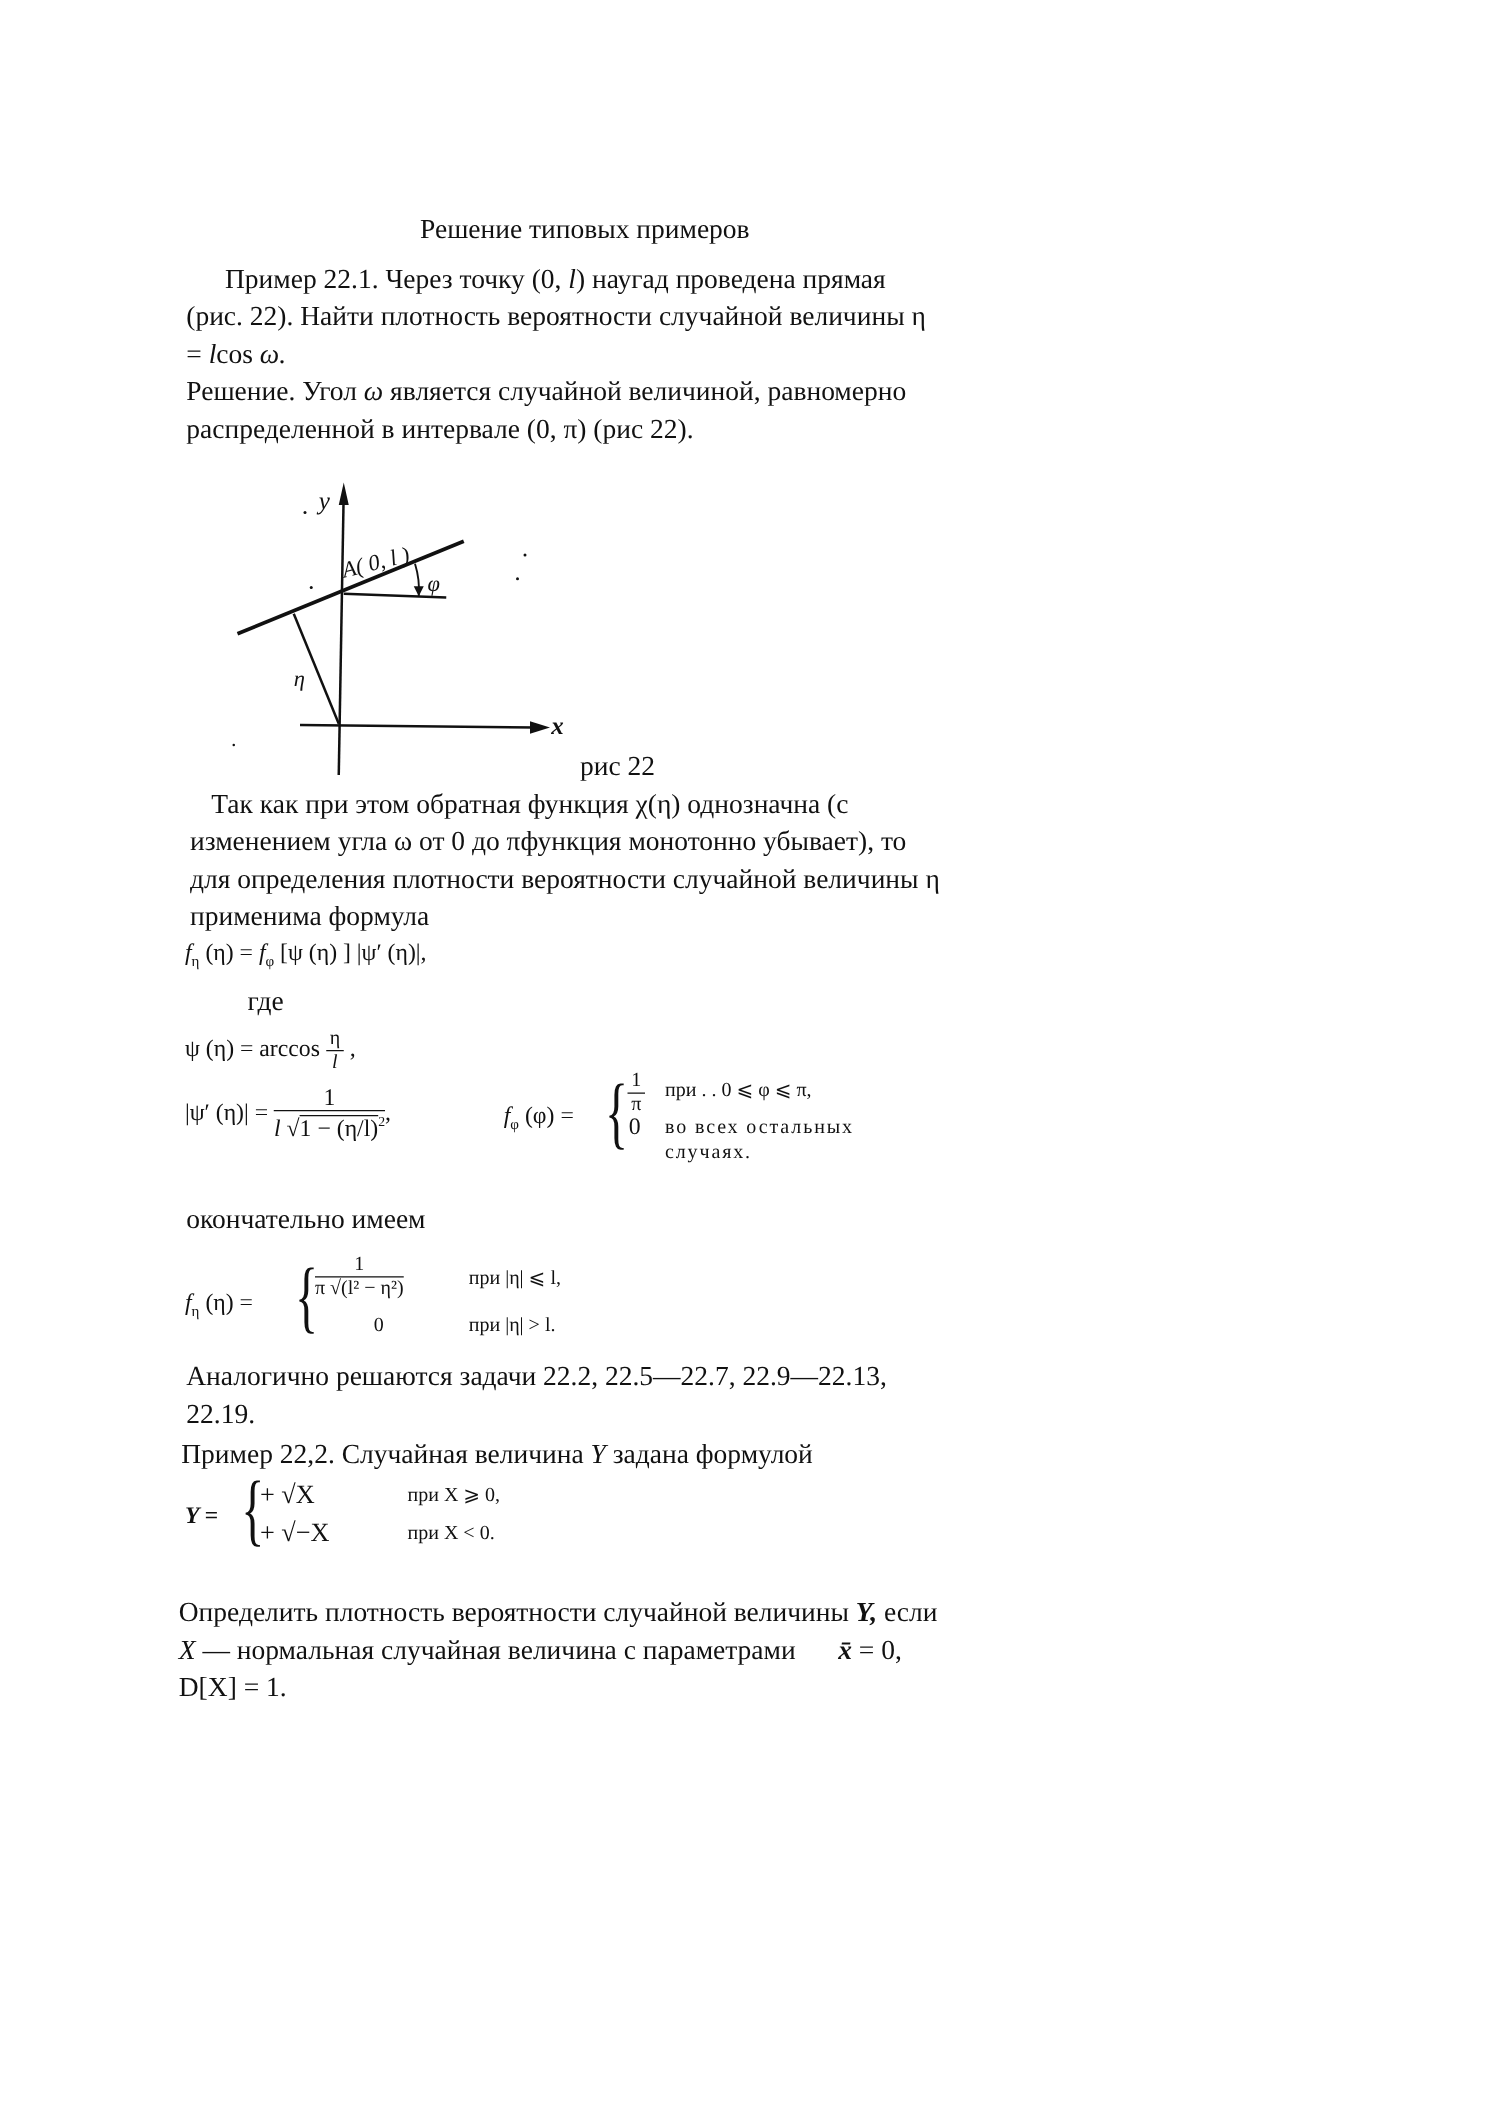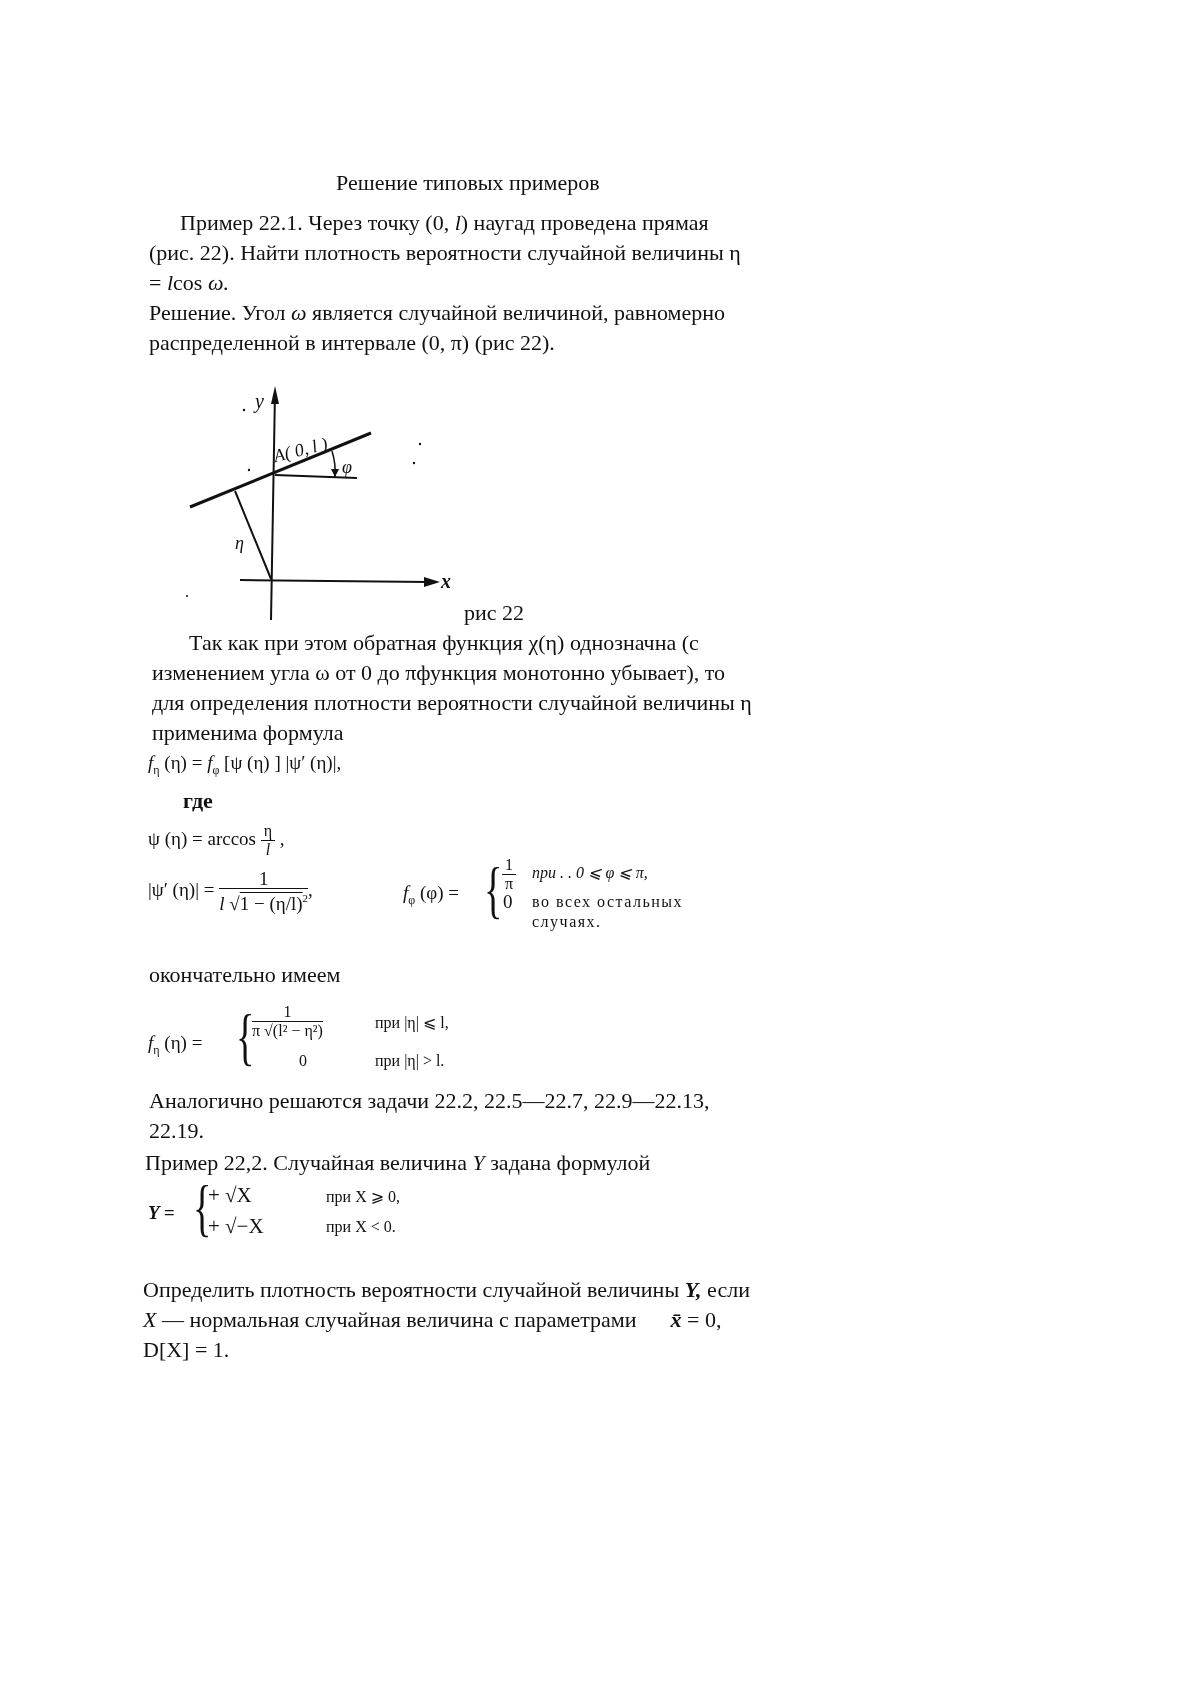--- a/index.html
+++ b/index.html
@@ -53,37 +53,37 @@
   <circle cx="414" cy="463" r="1.2" fill="#111"></circle>
   <circle cx="187" cy="596" r="1" fill="#111"></circle>
 </svg>
 <div class="ln i" style="left:255px; top:388px; font-size:20px;">y</div>
 <div class="ln i" style="left:441px; top:568px; font-size:20px; font-weight:bold;">x</div>
 <div class="ln i" style="left:277px; top:443px; font-size:18px; transform:rotate(-14deg); transform-origin:left bottom;">A( 0, l )</div>
 <div class="ln i" style="left:342px; top:454px; font-size:18px;">φ</div>
 <div class="ln i" style="left:235px; top:530px; font-size:18px;">η</div>
 <div class="ln" style="left:464px; top:600px;">рис  22</div>
 
-<div class="ln" style="left:189px; top:630px;">Так как при этом обратная функция χ(η) однозначна (с</div>
+<div class="ln" style="left:169px; top:630px;">Так как при этом обратная функция χ(η) однозначна (с</div>
 <div class="ln" style="left:152px; top:660px;">изменением угла ω от 0 до πфункция монотонно убывает), то</div>
 <div class="ln" style="left:152px; top:690px;">для определения плотности вероятности случайной величины η</div>
 <div class="ln" style="left:152px; top:720px;text-align:right;">применима формула</div>
 
 <div class="ln math" style="left:148px; top:750px;"><span class="i">f</span><span class="sub">η</span><span> (η) = </span><span class="i">f</span><span class="sub">φ</span><span> [ψ (η) ] |ψ′ (η)|,</span></div>
 
-<div class="ln" style="left:183px; top:788px;font-weight:bold;">где</div>
+<div class="ln" style="left:198px; top:788px;">где</div>
 
 <div class="ln math" style="left:148px; top:822px;"><span>ψ (η) = arccos </span><span class="frac small"><span class="num">η</span><span class="i">l</span></span><span> ,</span></div>
 
 <div class="ln math" style="left:148px; top:870px;"><span>|ψ′ (η)| = </span><span class="frac"><span class="num" style="padding:0 30px;">1</span><span><span class="i">l</span> √<span class="ovl">1 − (η/l)</span><span class="sup">2</span></span></span><span>,</span></div>
 
 <div class="ln math" style="left:403px; top:880px;"><span class="i">f</span><span class="sub">φ</span><span> (φ) = </span></div>
 <div class="brace" style="left:484px; top:858px;">{</div>
 <div class="ln math" style="left:502px; top:856px;"><span class="frac small"><span class="num">1</span><span>π</span></span></div>
-<div class="ln small" style="left:532px; top:860px;font-style:italic;">при . . 0 ⩽ φ ⩽ π,</div>
+<div class="ln small" style="left:532px; top:860px;">при . . 0 ⩽ φ ⩽ π,</div>
 <div class="ln math" style="left:503px; top:889px;">0</div>
 <div class="ln small spaced" style="left:532px; top:889px;">во всех остальных</div>
 <div class="ln small spaced" style="left:532px; top:909px;">случаях.</div>
 
 <div class="ln" style="left:149px; top:962px;">окончательно имеем</div>
 
 <div class="ln math" style="left:148px; top:1030px;"><span class="i">f</span><span class="sub">η</span><span> (η) = </span></div>
 <div class="brace" style="left:236px; top:1005px;">{</div>
 <div class="ln math small" style="left:252px; top:1003px;"><span class="frac small"><span class="num" style="padding:0 6px;">1</span><span>π √(l² − η²)</span></span></div>
 <div class="ln small" style="left:375px; top:1010px;">при   |η| ⩽ l,</div>

